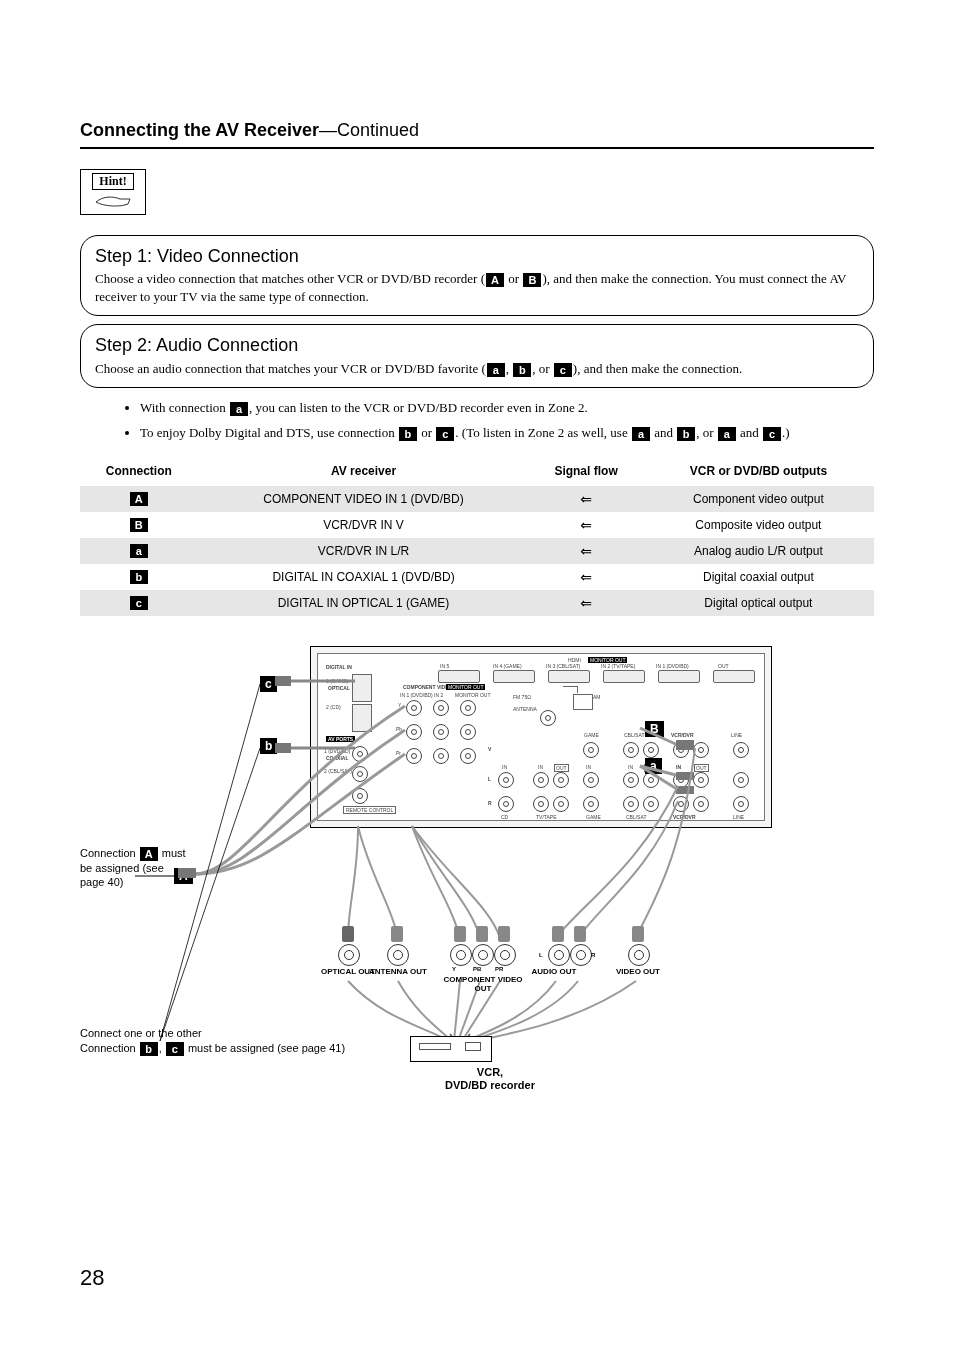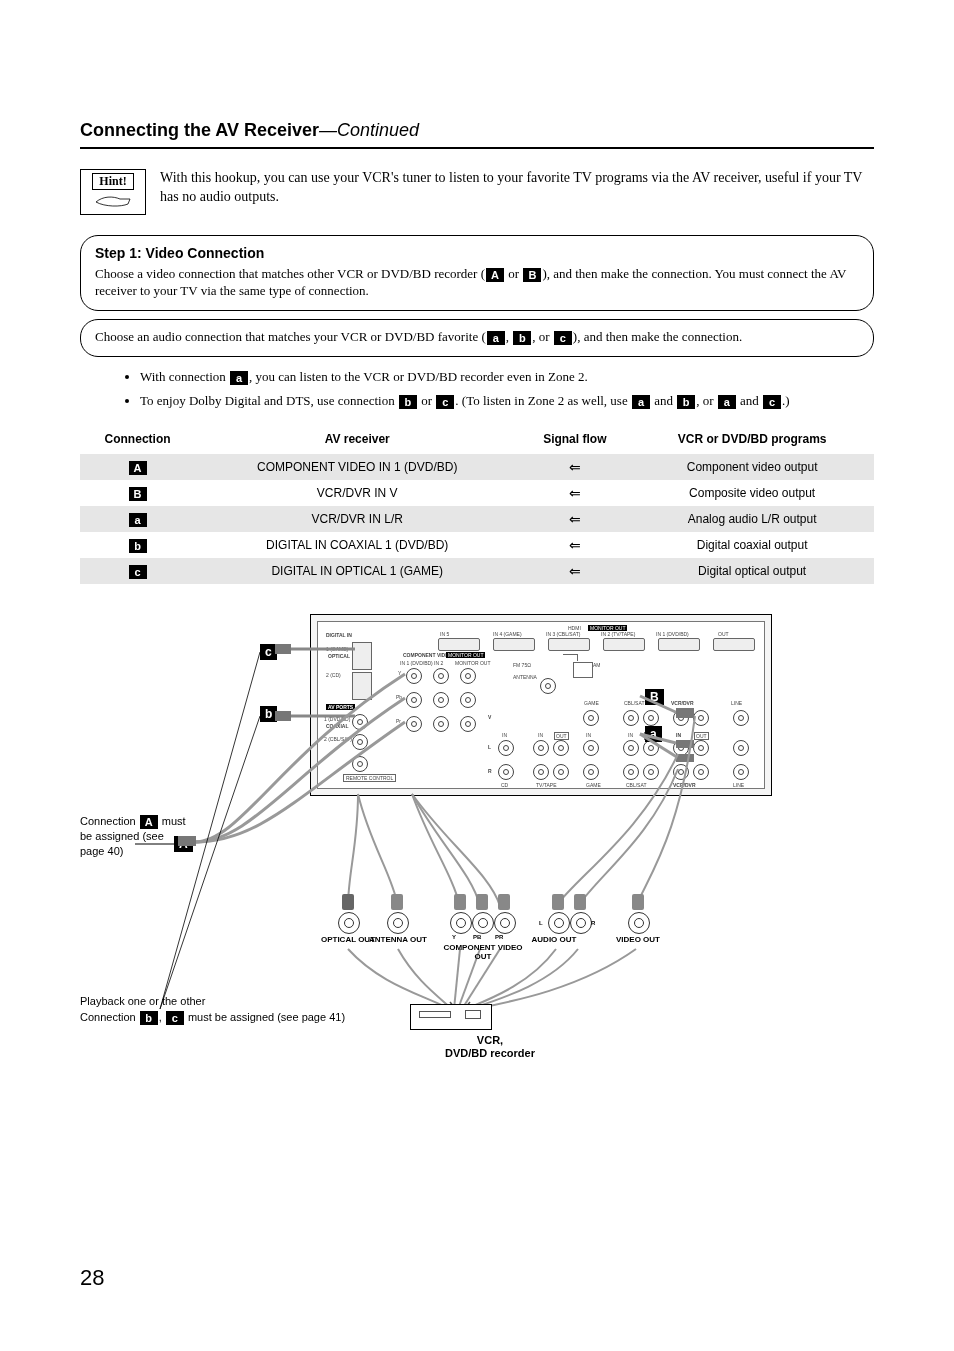--- a/index.html
+++ b/index.html
@@ -21,21 +21,20 @@
   .running-head {
     font-family: Arial, Helvetica, sans-serif;
     font-size: 18px;
     font-weight: bold;
     border-bottom: 2px solid #000;
     padding-bottom: 6px;
     margin-bottom: 20px;
   }
   .running-head .cont {
     font-weight: normal;
-    font-style: italic;
   }
   .section-bar {
     background: #d9d9d9;
     font-family: Arial, Helvetica, sans-serif;
     font-weight: bold;
     font-size: 15px;
     padding: 6px 10px;
     margin-bottom: 14px;
   }
   .hint-row {
@@ -68,22 +67,22 @@
   .step-box {
     border: 1px solid #000;
     border-radius: 18px;
     padding: 8px 14px 10px 14px;
     margin-bottom: 8px;
     font-size: 13px;
     line-height: 1.35;
   }
   .step-title {
     font-family: Arial, Helvetica, sans-serif;
-    font-weight: bold;
-    font-size: 14px;
+    font-weight: normal;
+    font-size: 18px;
     margin-bottom: 2px;
   }
   .bullets {
     margin: 10px 0 14px 20px;
     font-size: 13px;
     line-height: 1.6;
   }
   .bullets li { margin-bottom: 4px; }
   .badge {
     display: inline-flex;
@@ -220,52 +219,52 @@
   </div>
 
 
   <div class="hint-row">
     <div class="hint-icon">
       <span class="hint-label">Hint!</span>
       <svg width="36" height="14" viewBox="0 0 36 14">
         <path d="M1 8 C 8 2, 18 2, 25 5 L 35 5 L 33 10 C 26 13, 10 13, 1 8 Z" fill="none" stroke="#000" stroke-width="0.8"></path>
       </svg>
     </div>
-    <div class="hint-text">With this hookup, you can use your VCR's tuner to listen to your favorite TV programs via the AV receiver, useful if your TV has no audio outputs.</div>
   </div>
 
   <div class="step-box">
     <div class="step-title">Step 1: Video Connection</div>
     <div>
       <span>Choose a video connection that matches other VCR or DVD/BD recorder (</span><span class="badge">A</span><span> or </span><span class="badge">B</span><span>), and then make the connection. You must connect the AV receiver to your TV via the same type of connection.</span>
     </div>
   </div>
 
   <div class="step-box">
+    <div class="step-title">Step 2: Audio Connection</div>
     <div>
       <span>Choose an audio connection that matches your VCR or DVD/BD favorite (</span><span class="badge">a</span><span>, </span><span class="badge">b</span><span>, or </span><span class="badge">c</span><span>), and then make the connection.</span>
     </div>
   </div>
 
   <ul class="bullets">
     <li>
       <span>With connection </span><span class="badge">a</span><span>, you can listen to the VCR or DVD/BD recorder even in Zone 2.</span>
     </li>
     <li>
       <span>To enjoy Dolby Digital and DTS, use connection </span><span class="badge">b</span><span> or </span><span class="badge">c</span><span>. (To listen in Zone 2 as well, use </span><span class="badge">a</span><span> and </span><span class="badge">b</span><span>, or </span><span class="badge">a</span><span> and </span><span class="badge">c</span><span>.)</span>
     </li>
   </ul>
 
   <table class="conn">
     <thead>
       <tr>
         <th>Connection</th>
         <th>AV receiver</th>
         <th>Signal flow</th>
-        <th>VCR or DVD/BD programs</th>
+        <th>VCR or DVD/BD outputs</th>
       </tr>
     </thead>
     <tbody>
       <tr class="shade">
         <td><span class="badge">A</span></td>
         <td>COMPONENT VIDEO IN 1 (DVD/BD)</td>
         <td class="arrow-left">⇐</td>
         <td>Component video output</td>
       </tr>
       <tr>
@@ -295,21 +294,21 @@
     </tbody>
   </table>
 
   <div class="figure">
 
     <div class="fig-side-note">
       <span>Connection </span><span class="badge">A</span><span> must be assigned (see page 40)</span>
     </div>
 
     <div class="fig-bottom-note">
-      <div>Playback one or the other</div>
+      <div>Connect one or the other</div>
       <div>
         <span>Connection </span><span class="badge">b</span><span>, </span><span class="badge">c</span><span> must be assigned (see page 41)</span>
       </div>
     </div>
 
     <div class="fig-panel">
       <div class="panel-inner">
 
         <div class="lbl" style="left:250px; top:3px;">HDMI</div>
         <div class="lbl" style="left:270px; top:3px; background:#000;color:#fff;padding:0 2px;">MONITOR OUT</div>

